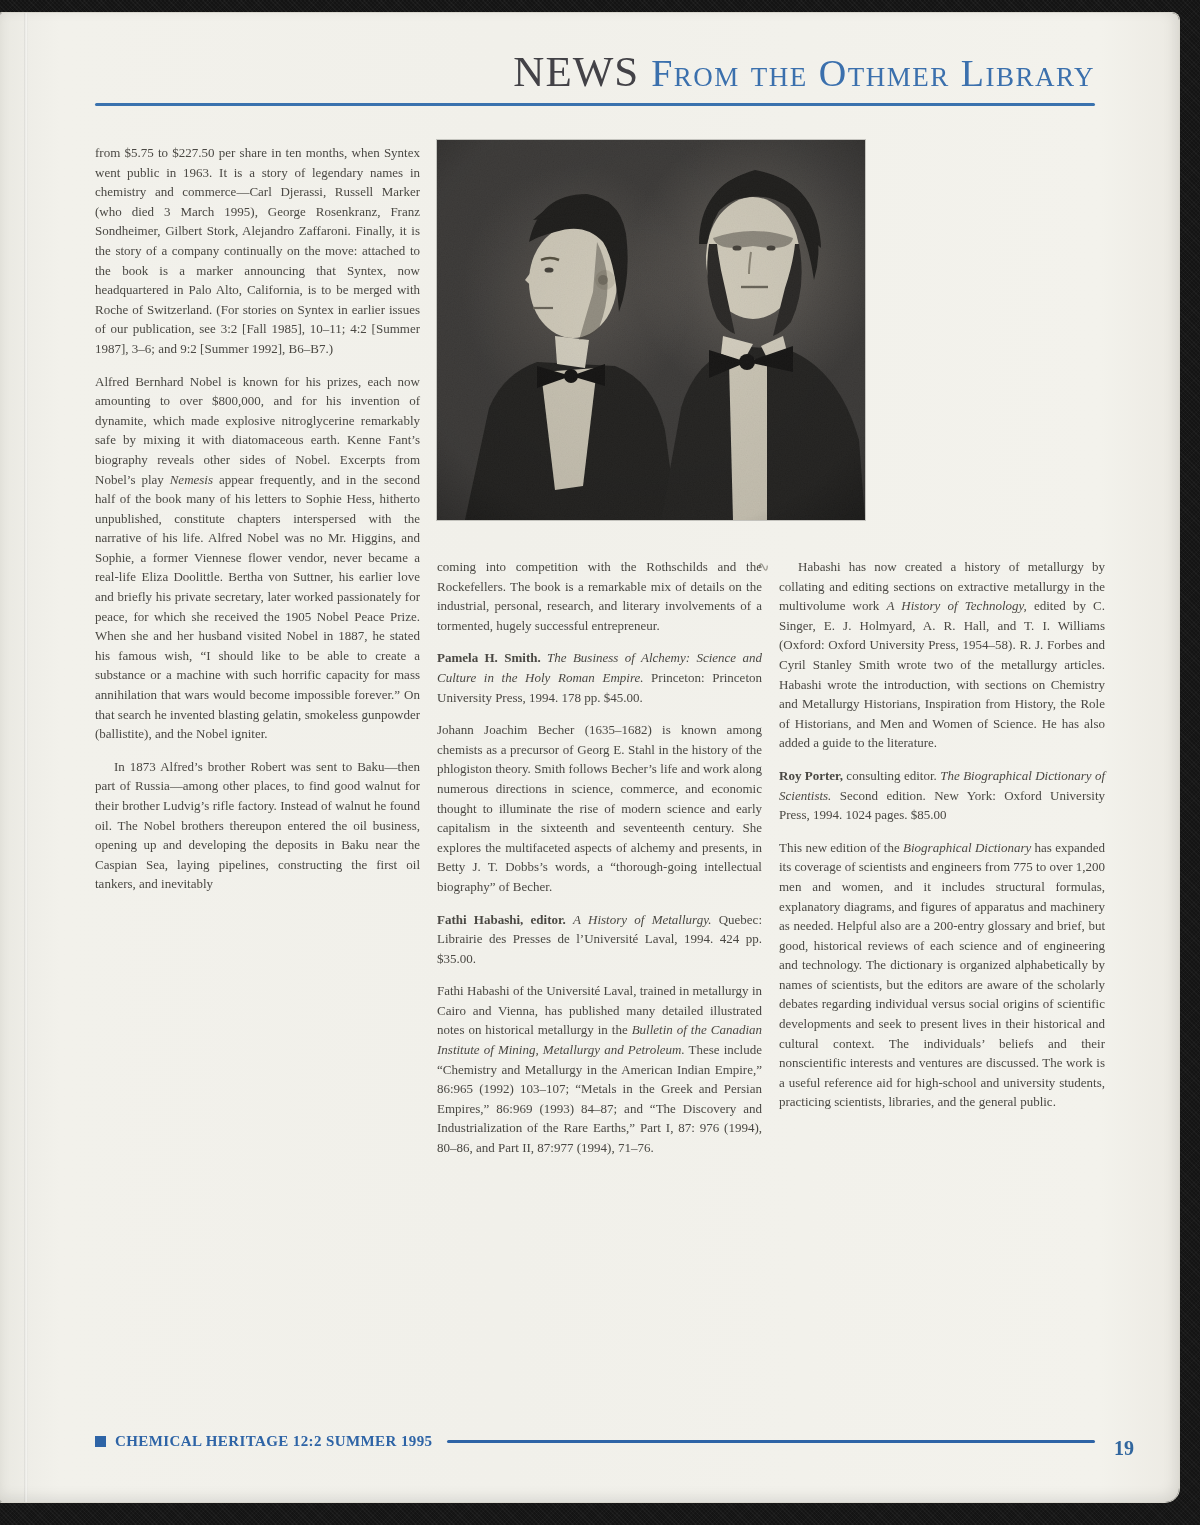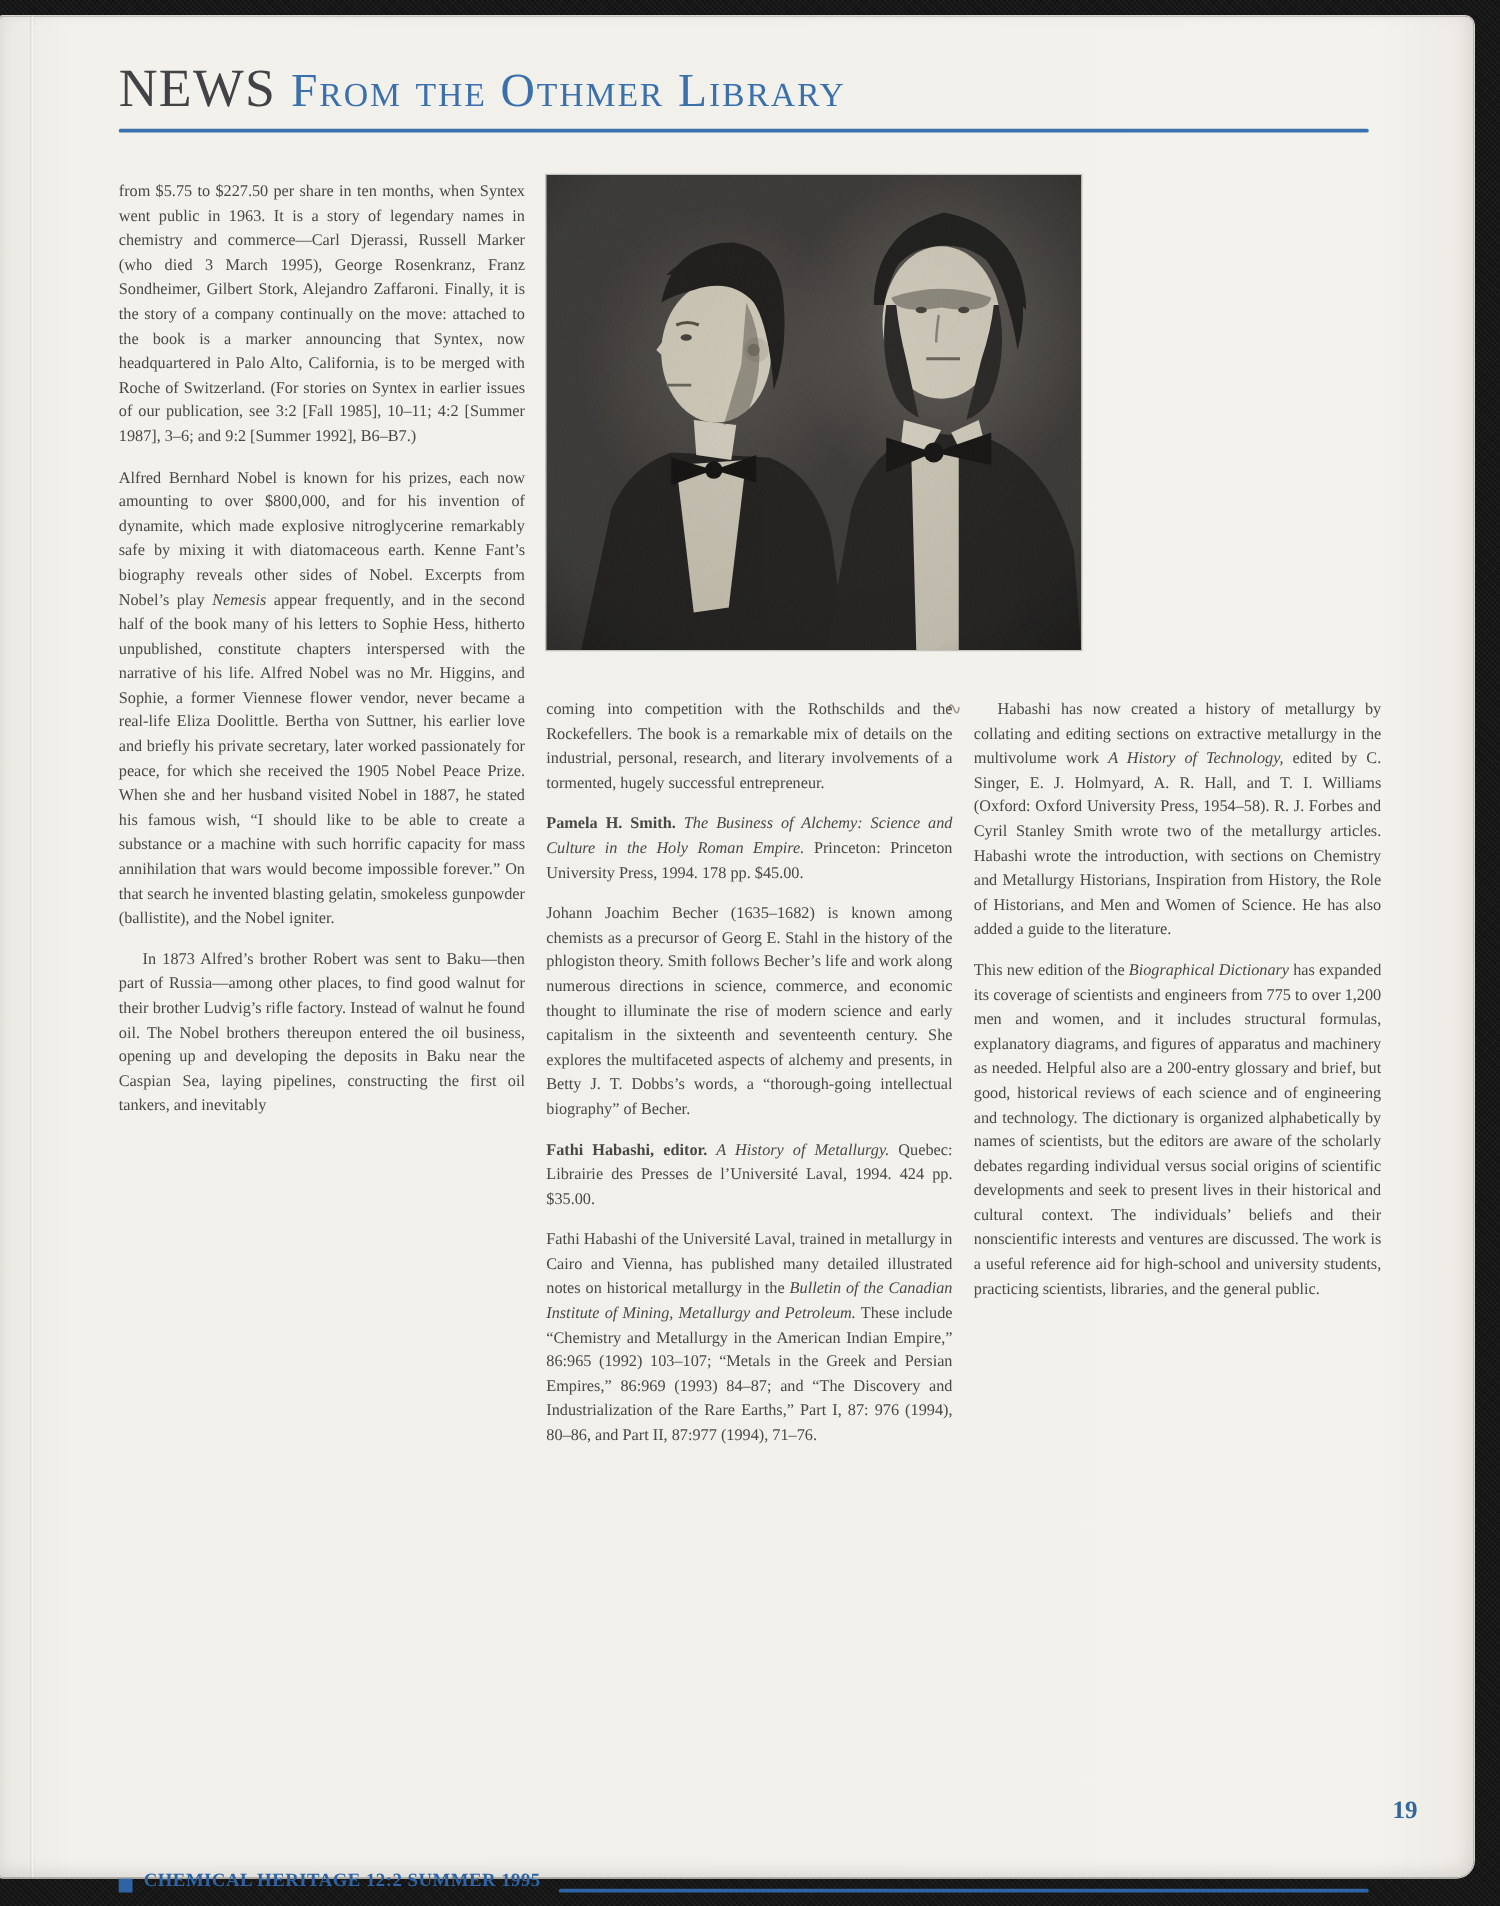--- a/index.html
+++ b/index.html
@@ -20,21 +20,21 @@
   .corner-tl{position:absolute;left:0;top:13px;width:0;height:0;
     border-top:24px solid #141414;border-right:80px solid transparent;}
   .corner-tr{position:absolute;right:21px;top:13px;width:0;height:0;
     border-top:26px solid #141414;border-left:150px solid transparent;}
   .crease{
     position:absolute;left:24px;top:0;width:4px;height:100%;
     background:linear-gradient(90deg, rgba(0,0,0,0.10), rgba(255,255,255,0.55) 55%, rgba(0,0,0,0.05));
     opacity:.8;
   }
   
-  .header{position:absolute;left:95px;top:34px;width:1000px;text-align:left;white-space:nowrap;}
+  .header{position:absolute;left:95px;top:34px;width:1000px;text-align:right;white-space:nowrap;}
   .t-news{font-size:43px;color:#434247;letter-spacing:1px;margin-right:12px;}
   .t-rest{font-size:38px;font-variant:small-caps;color:#3b70ad;letter-spacing:1.5px;}
   .rule{position:absolute;left:95px;top:90px;width:1000px;height:3px;background:#3a72ae;border-radius:2px;}
   .ghost{
     position:absolute;left:95px;top:93px;width:1010px;white-space:nowrap;overflow:hidden;
     font-size:44px;font-weight:bold;letter-spacing:9px;word-spacing:58px;
     color:rgba(95,100,115,0.10);filter:blur(0.4px);
   }
   
   .col{position:absolute;}
@@ -55,22 +55,22 @@
   .caption{
     position:absolute;left:885px;top:382px;width:214px;
     font-style:italic;font-size:15.5px;line-height:20.5px;color:#53514c;
   }
   .squiggle{
     position:absolute;left:757px;top:545px;font-size:15px;color:#9a978d;
     transform:rotate(-10deg);letter-spacing:-2px;
   }
   
   .footer{
-    position:absolute;left:95px;top:1484px;width:1000px;
-    display:flex;align-items:flex-end;
+    position:absolute;left:95px;top:1420px;width:1000px;
+    display:flex;align-items:center;
   }
   .f-square{width:11px;height:11px;background:#2e64a6;margin-right:9px;flex:0 0 auto;}
   .f-text{font-weight:bold;font-size:15px;letter-spacing:0.4px;color:#2e64a6;white-space:nowrap;}
   .f-line{flex:1 1 auto;height:3px;background:#2e64a6;margin-left:14px;border-radius:2px;}
   .f-page{
     position:absolute;left:1114px;top:1424px;
     font-weight:bold;font-size:20px;color:#31669e;
   }
 </style>
 </head>
@@ -164,20 +164,21 @@
     </div>
   <div class="col col-middle">
       <p class="para"><span class="seg-n">coming into competition with the Rothschilds and the Rockefellers. The book is a remarkable mix of details on the industrial, personal, research, and literary involvements of a tormented, hugely successful entrepreneur.</span></p>
       <p class="cite"><span class="seg-b">Pamela H. Smith. </span><span class="seg-i">The Business of Alchemy: Science and Culture in the Holy Roman Empire. </span><span class="seg-n">Princeton: Princeton University Press, 1994. 178 pp. $45.00.</span></p>
       <p class="para"><span class="seg-n">Johann Joachim Becher (1635–1682) is known among chemists as a precursor of Georg E. Stahl in the history of the phlogiston theory. Smith follows Becher’s life and work along numerous directions in science, commerce, and economic thought to illuminate the rise of modern science and early capitalism in the sixteenth and seventeenth century. She explores the multifaceted aspects of alchemy and presents, in Betty J. T. Dobbs’s words, a “thorough-going intellectual biography” of Becher.</span></p>
       <p class="cite"><span class="seg-b">Fathi Habashi, editor. </span><span class="seg-i">A History of Metallurgy. </span><span class="seg-n">Quebec: Librairie des Presses de l’Université Laval, 1994. 424 pp. $35.00.</span></p>
       <p class="para"><span class="seg-n">Fathi Habashi of the Université Laval, trained in metallurgy in Cairo and Vienna, has published many detailed illustrated notes on historical metallurgy in the </span><span class="seg-i">Bulletin of the Canadian Institute of Mining, Metallurgy and Petroleum.</span><span class="seg-n"> These include “Chemistry and Metallurgy in the American Indian Empire,” 86:965 (1992) 103–107; “Metals in the Greek and Persian Empires,” 86:969 (1993) 84–87; and “The Discovery and Industrialization of the Rare Earths,” Part I, 87: 976 (1994), 80–86, and Part II, 87:977 (1994), 71–76.</span></p>
     </div>
   <div class="col col-right">
       <p class="para indent"><span class="seg-n">Habashi has now created a history of metallurgy by collating and editing sections on extractive metallurgy in the multivolume work </span><span class="seg-i">A History of Technology,</span><span class="seg-n"> edited by C. Singer, E. J. Holmyard, A. R. Hall, and T. I. Williams (Oxford: Oxford University Press, 1954–58). R. J. Forbes and Cyril Stanley Smith wrote two of the metallurgy articles. Habashi wrote the introduction, with sections on Chemistry and Metallurgy Historians, Inspiration from History, the Role of Historians, and Men and Women of Science. He has also added a guide to the literature.</span></p>
+      <p class="cite"><span class="seg-b">Roy Porter, </span><span class="seg-n">consulting editor. </span><span class="seg-i">The Biographical Dictionary of Scientists. </span><span class="seg-n">Second edition. New York: Oxford University Press, 1994. 1024 pages. $85.00</span></p>
       <p class="para"><span class="seg-n">This new edition of the </span><span class="seg-i">Biographical Dictionary</span><span class="seg-n"> has expanded its coverage of scientists and engineers from 775 to over 1,200 men and women, and it includes structural formulas, explanatory diagrams, and figures of apparatus and machinery as needed. Helpful also are a 200-entry glossary and brief, but good, historical reviews of each science and of engineering and technology. The dictionary is organized alphabetically by names of scientists, but the editors are aware of the scholarly debates regarding individual versus social origins of scientific developments and seek to present lives in their historical and cultural context. The individuals’ beliefs and their nonscientific interests and ventures are discussed. The work is a useful reference aid for high-school and university students, practicing scientists, libraries, and the general public.</span></p>
     </div>
 
   <div class="footer">
     <span class="f-square"></span>
     <span class="f-text">CHEMICAL HERITAGE 12:2 SUMMER 1995</span>
     <span class="f-line"></span>
   </div>
   <div class="f-page">19</div>
 </div>

